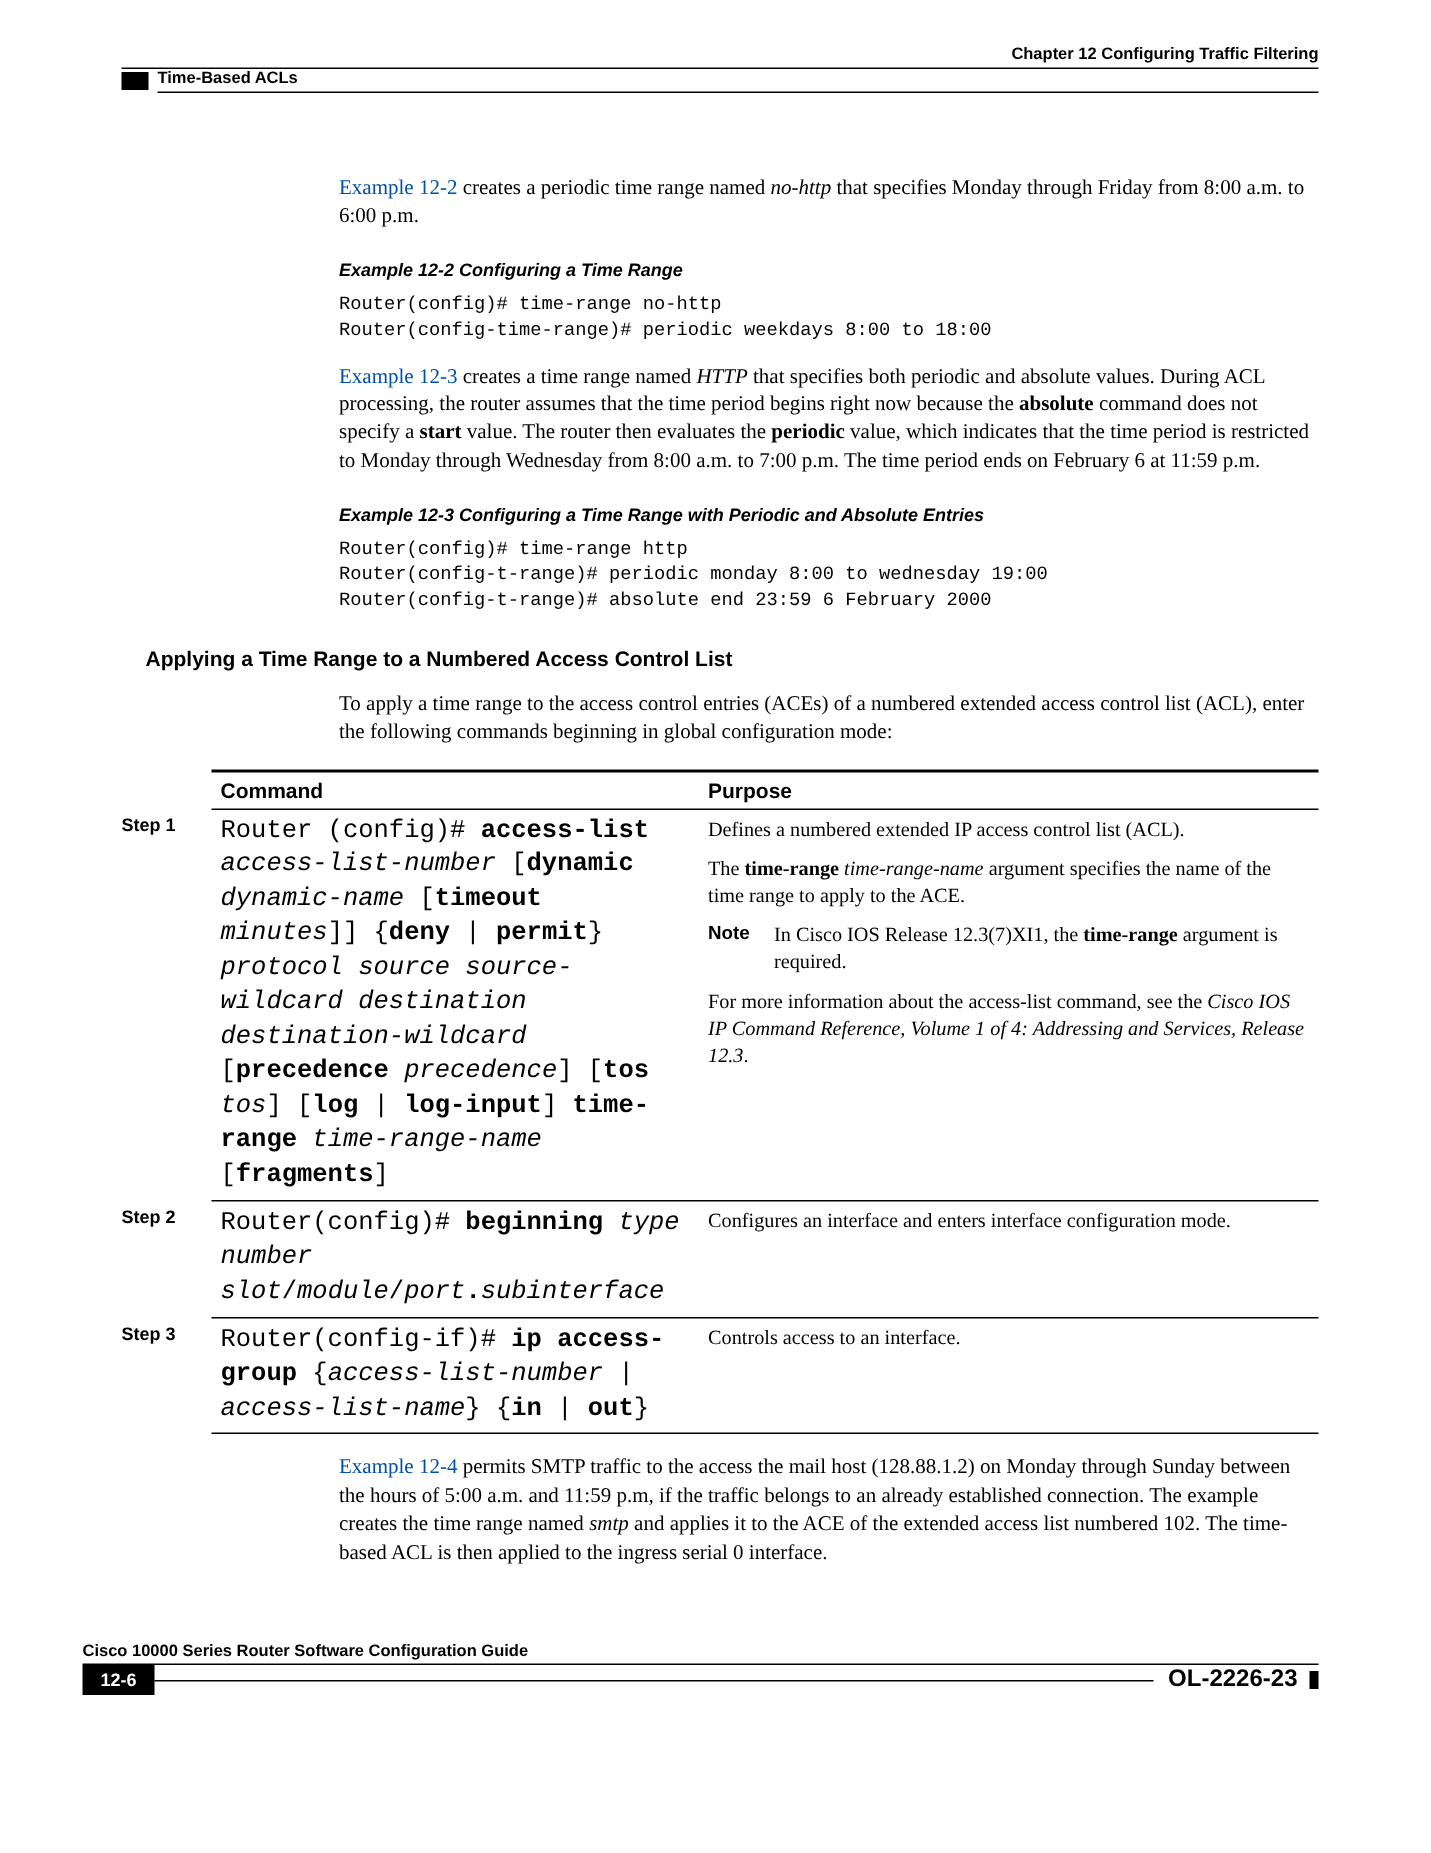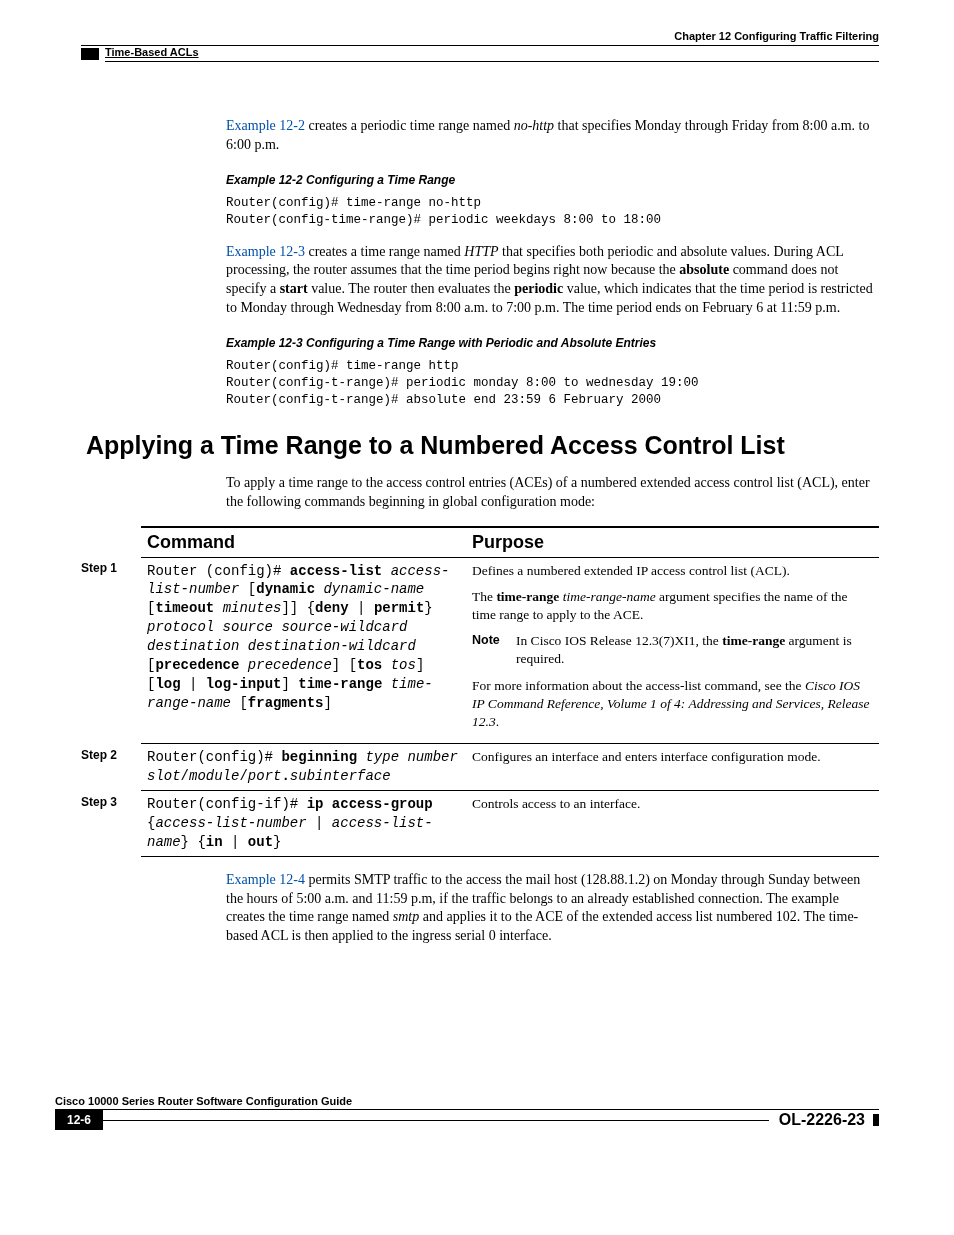--- a/index.html
+++ b/index.html
@@ -17,21 +17,21 @@
     min-height: 1150px;
     box-sizing: border-box;
   }
   .running-header {
     font-family: Arial, Helvetica, sans-serif;
     font-size: 11px;
     font-weight: bold;
     margin-bottom: 3px;
   }
   .running-header-right { text-align: right; }
-  .running-header-left { text-align: left; margin-left: 25px; text-decoration: underline; }
+  .running-header-left { text-align: left; margin-left: 25px; }
   .hr-thick {
     border: none;
     border-top: 1.5px solid #000;
     margin: 0;
   }
   .hr-with-block {
     display: flex;
     align-items: center;
     margin-bottom: 55px;
   }
@@ -51,53 +51,53 @@
   }
   .code {
     font-family: "Courier New", Courier, monospace;
     font-size: 12.5px;
     white-space: pre;
     margin-bottom: 14px;
     line-height: 1.35;
   }
   .h2 {
     font-family: Arial, Helvetica, sans-serif;
-    font-size: 25px;
-    font-weight: bold;
-    margin: 22px 0 14px 5px;
+    font-size: 14px;
+    font-weight: bold;
+    margin: 22px 0 14px 16px;
   }
   table.steps {
     border-collapse: collapse;
     width: 100%;
     margin: 14px 0;
     font-size: 13.5px;
   }
   table.steps th, table.steps td {
     border-top: 1px solid #000;
     border-bottom: 1px solid #000;
     padding: 4px 6px;
     vertical-align: top;
     text-align: left;
   }
   table.steps thead th {
     border-top: 2px solid #000;
     font-family: Arial, Helvetica, sans-serif;
     font-weight: bold;
-    font-size: 18px;
+    font-size: 14px;
   }
   table.steps td.stepcol {
     border: none;
     font-family: Arial, Helvetica, sans-serif;
     font-weight: bold;
     font-size: 12px;
     width: 54px;
     padding-left: 0;
   }
   table.steps th.stepcol-h { border: none; }
-  .cmd { font-family: "Courier New", Courier, monospace; font-size: 14px; white-space: normal; line-height: 1.35; }
+  .cmd { font-family: "Courier New", Courier, monospace; font-size: 17px; white-space: normal; line-height: 1.35; }
   .cmd .b { font-weight: bold; }
   .cmd .i { font-style: italic; }
   .purpose { line-height: 1.35; }
   .purpose p { margin: 0 0 8px 0; }
   .note-row { display: flex; margin-bottom: 8px; }
   .note-label { font-family: Arial, Helvetica, sans-serif; font-weight: bold; font-size: 12.5px; width: 44px; flex-shrink: 0; }
   .footer {
     position: absolute;
     bottom: 20px;
     left: 55px;

